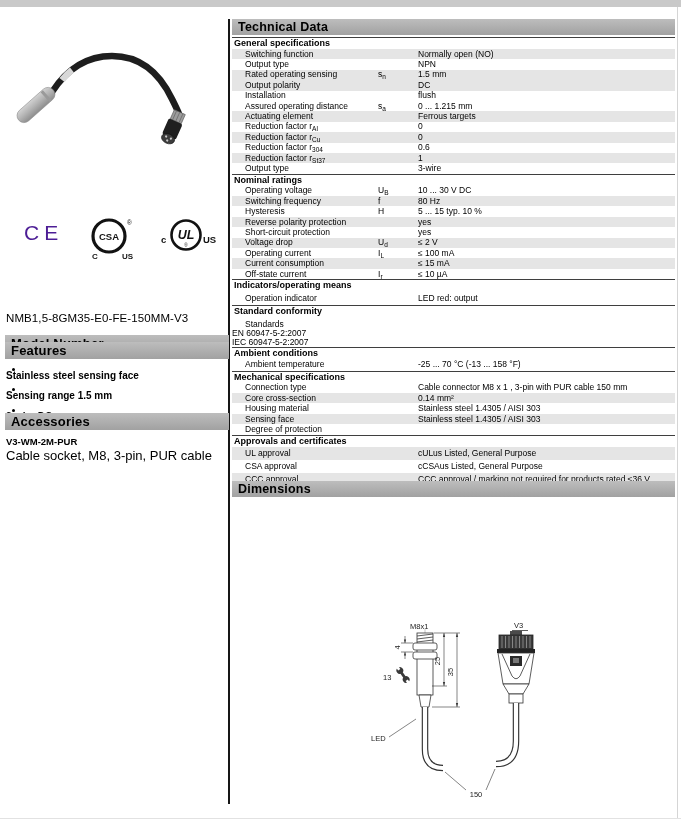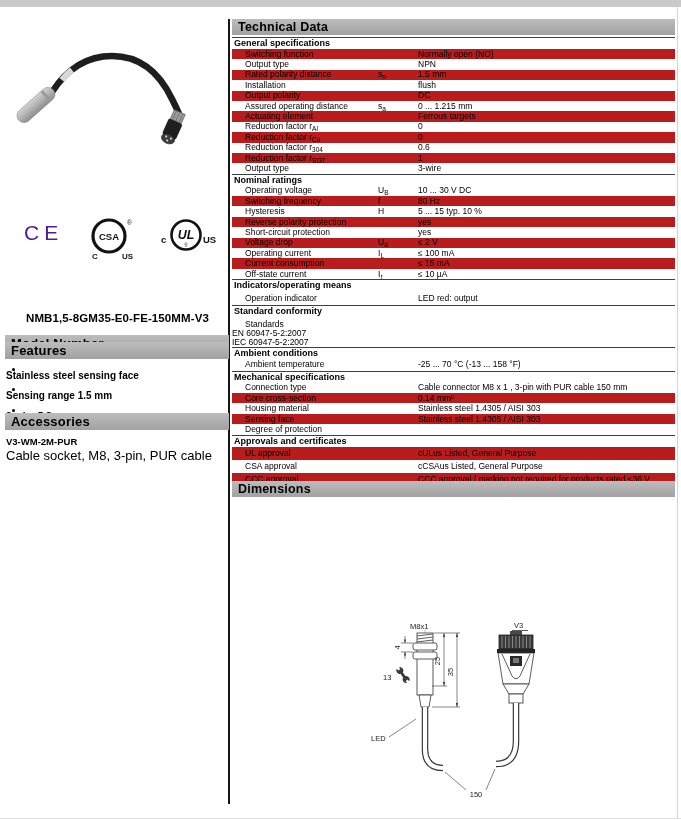--- a/index.html
+++ b/index.html
@@ -16,31 +16,31 @@
   .hbar{font-weight:bold;background:linear-gradient(#bdbdbd,#a1a1a1);color:#000;}
   .hbar-right{position:absolute;left:232px;width:437px;height:16px;line-height:16px;font-size:12.5px;padding-left:6px;letter-spacing:.2px;}
   .hbar-left{position:absolute;left:5px;width:218px;height:17px;line-height:17px;font-size:13px;padding-left:6px;letter-spacing:.2px;}
 
   #td-bar{top:19px;}
   #dim-bar{top:481px;}
   #model-bar{top:290px;margin-top:45px;}
   #features-bar{top:342px;}
   #accessories-bar{top:413px;}
 
-  #model-value{position:absolute;left:6px;top:312px;font-size:11.5px;font-weight:bold;letter-spacing:.1px;margin-left:20px;}
+  #model-value{position:absolute;left:6px;top:312px;font-size:11.5px;font-weight:normal;letter-spacing:.1px;}
   #features-list{position:absolute;left:6px;top:364px;width:218px;}
   .feat{display:flex;font-weight:bold;font-size:10px;line-height:10px;margin-bottom:4px;flex-direction:column;}
   .fdot{width:3px;height:3px;border-radius:50%;background:#000;margin:3.5px 10px 0 6px;flex:none;}
   #accessory-model{position:absolute;left:6px;top:436px;font-size:9.5px;font-weight:bold;}
   #accessory-desc{position:absolute;left:6px;top:448px;font-size:13px;}
 
   #tech-table{position:absolute;left:232px;top:37px;width:443px;}
   .tsection{font-weight:bold;font-size:9px;line-height:9px;border-top:1px solid #3f3f3f;padding:1px 0 1px 2px;height:9px;}
   .trow{display:flex;align-items:center;min-height:10.4px;font-size:8.5px;line-height:9px;}
-  .trow.shaded{background:#b91c1c;}
+  .trow.shaded{background:#e5e5e5;}
   .trow.multi{align-items:flex-start;padding-top:2.5px;flex-direction:column;}
   .tlabel{margin-left:13px;width:133px;flex:none;}
   .tsym{width:40px;flex:none;}
   .tval{flex:1;}
   sub{font-size:6.5px;line-height:0;vertical-align:-2px;}
   .tend{border-top:1px solid #3f3f3f;height:0;}
 
   #ce-logo{position:absolute;left:24px;top:221px;font-size:21px;font-weight:500;letter-spacing:5px;color:#4c1d95;}
   .logo-svg{position:absolute;}
   #csa-logo{left:86px;top:213px;}
@@ -133,33 +133,33 @@
       <span class="tlabel">Switching function</span>
       <span class="tsym"></span>
       <span class="tval">Normally open (NO)</span>
     </div>
     <div class="trow">
       <span class="tlabel">Output type</span>
       <span class="tsym"></span>
       <span class="tval">NPN</span>
     </div>
     <div class="trow shaded">
-      <span class="tlabel">Rated polarity distance</span>
+      <span class="tlabel">Rated operating sensing</span>
       <span class="tsym">s<sub>n</sub></span>
       <span class="tval">1.5 mm</span>
     </div>
+    <div class="trow shaded">
+      <span class="tlabel">Output polarity</span>
+      <span class="tsym"></span>
+      <span class="tval">DC</span>
+    </div>
     <div class="trow">
       <span class="tlabel">Installation</span>
       <span class="tsym"></span>
       <span class="tval">flush</span>
-    </div>
-    <div class="trow shaded">
-      <span class="tlabel">Output polarity</span>
-      <span class="tsym"></span>
-      <span class="tval">DC</span>
     </div>
     <div class="trow">
       <span class="tlabel">Assured operating distance</span>
       <span class="tsym">s<sub>a</sub></span>
       <span class="tval">0 ... 1.215 mm</span>
     </div>
     <div class="trow shaded">
       <span class="tlabel">Actuating element</span>
       <span class="tsym"></span>
       <span class="tval">Ferrous targets</span>

